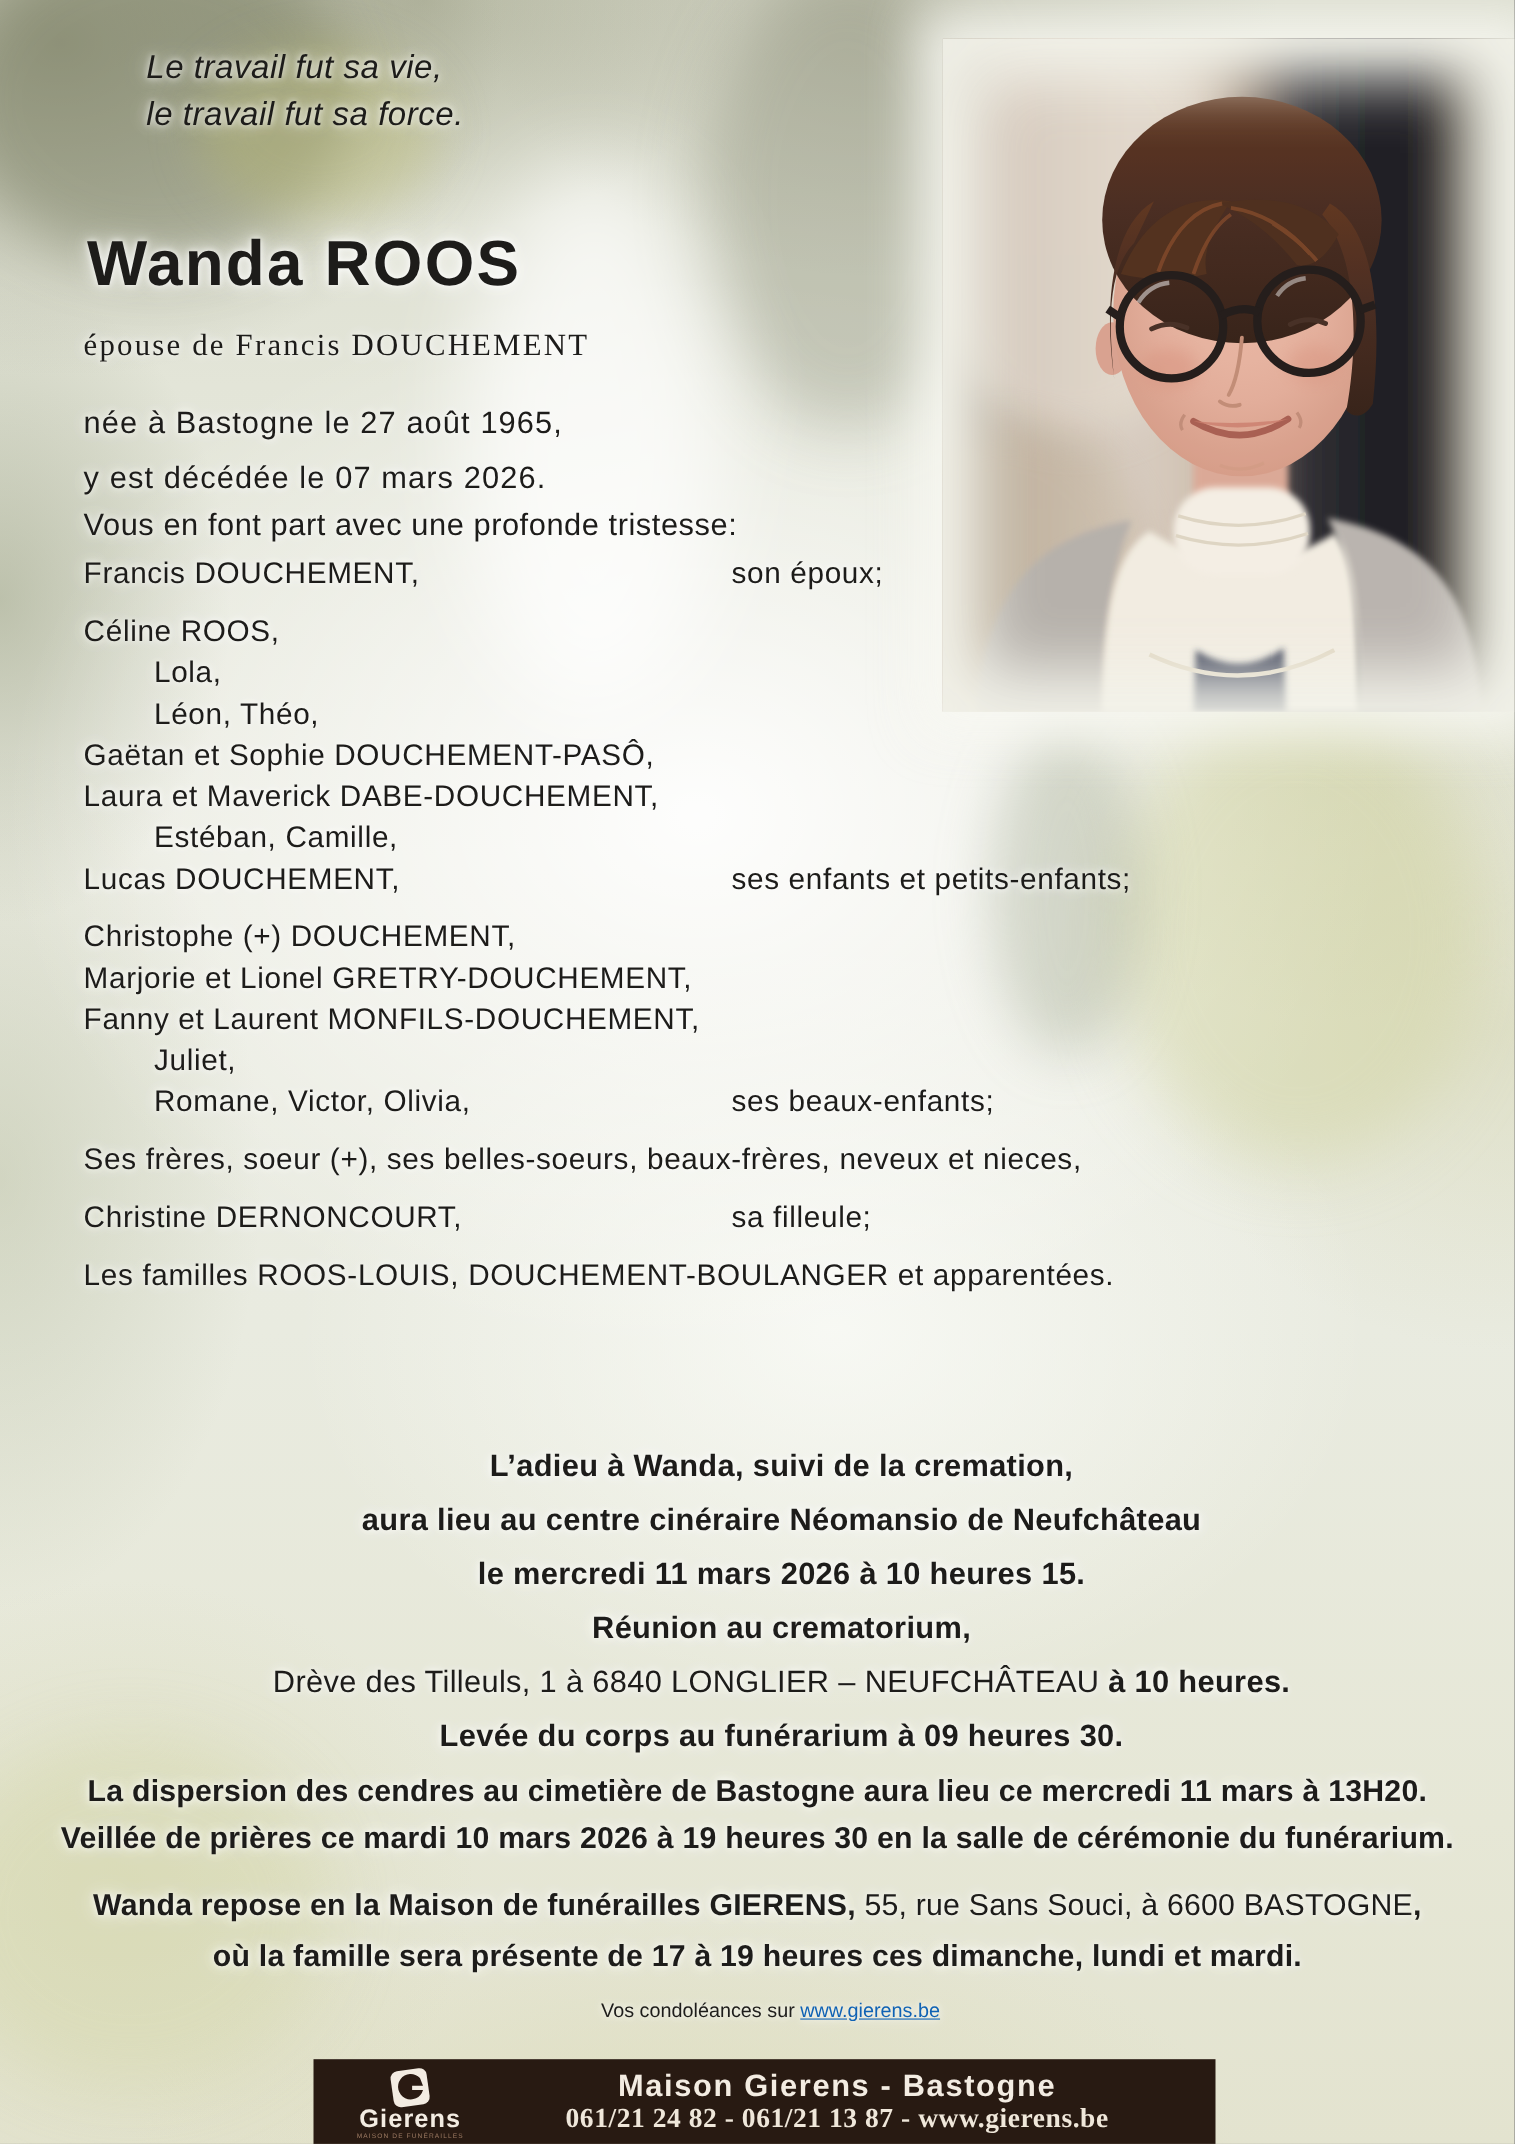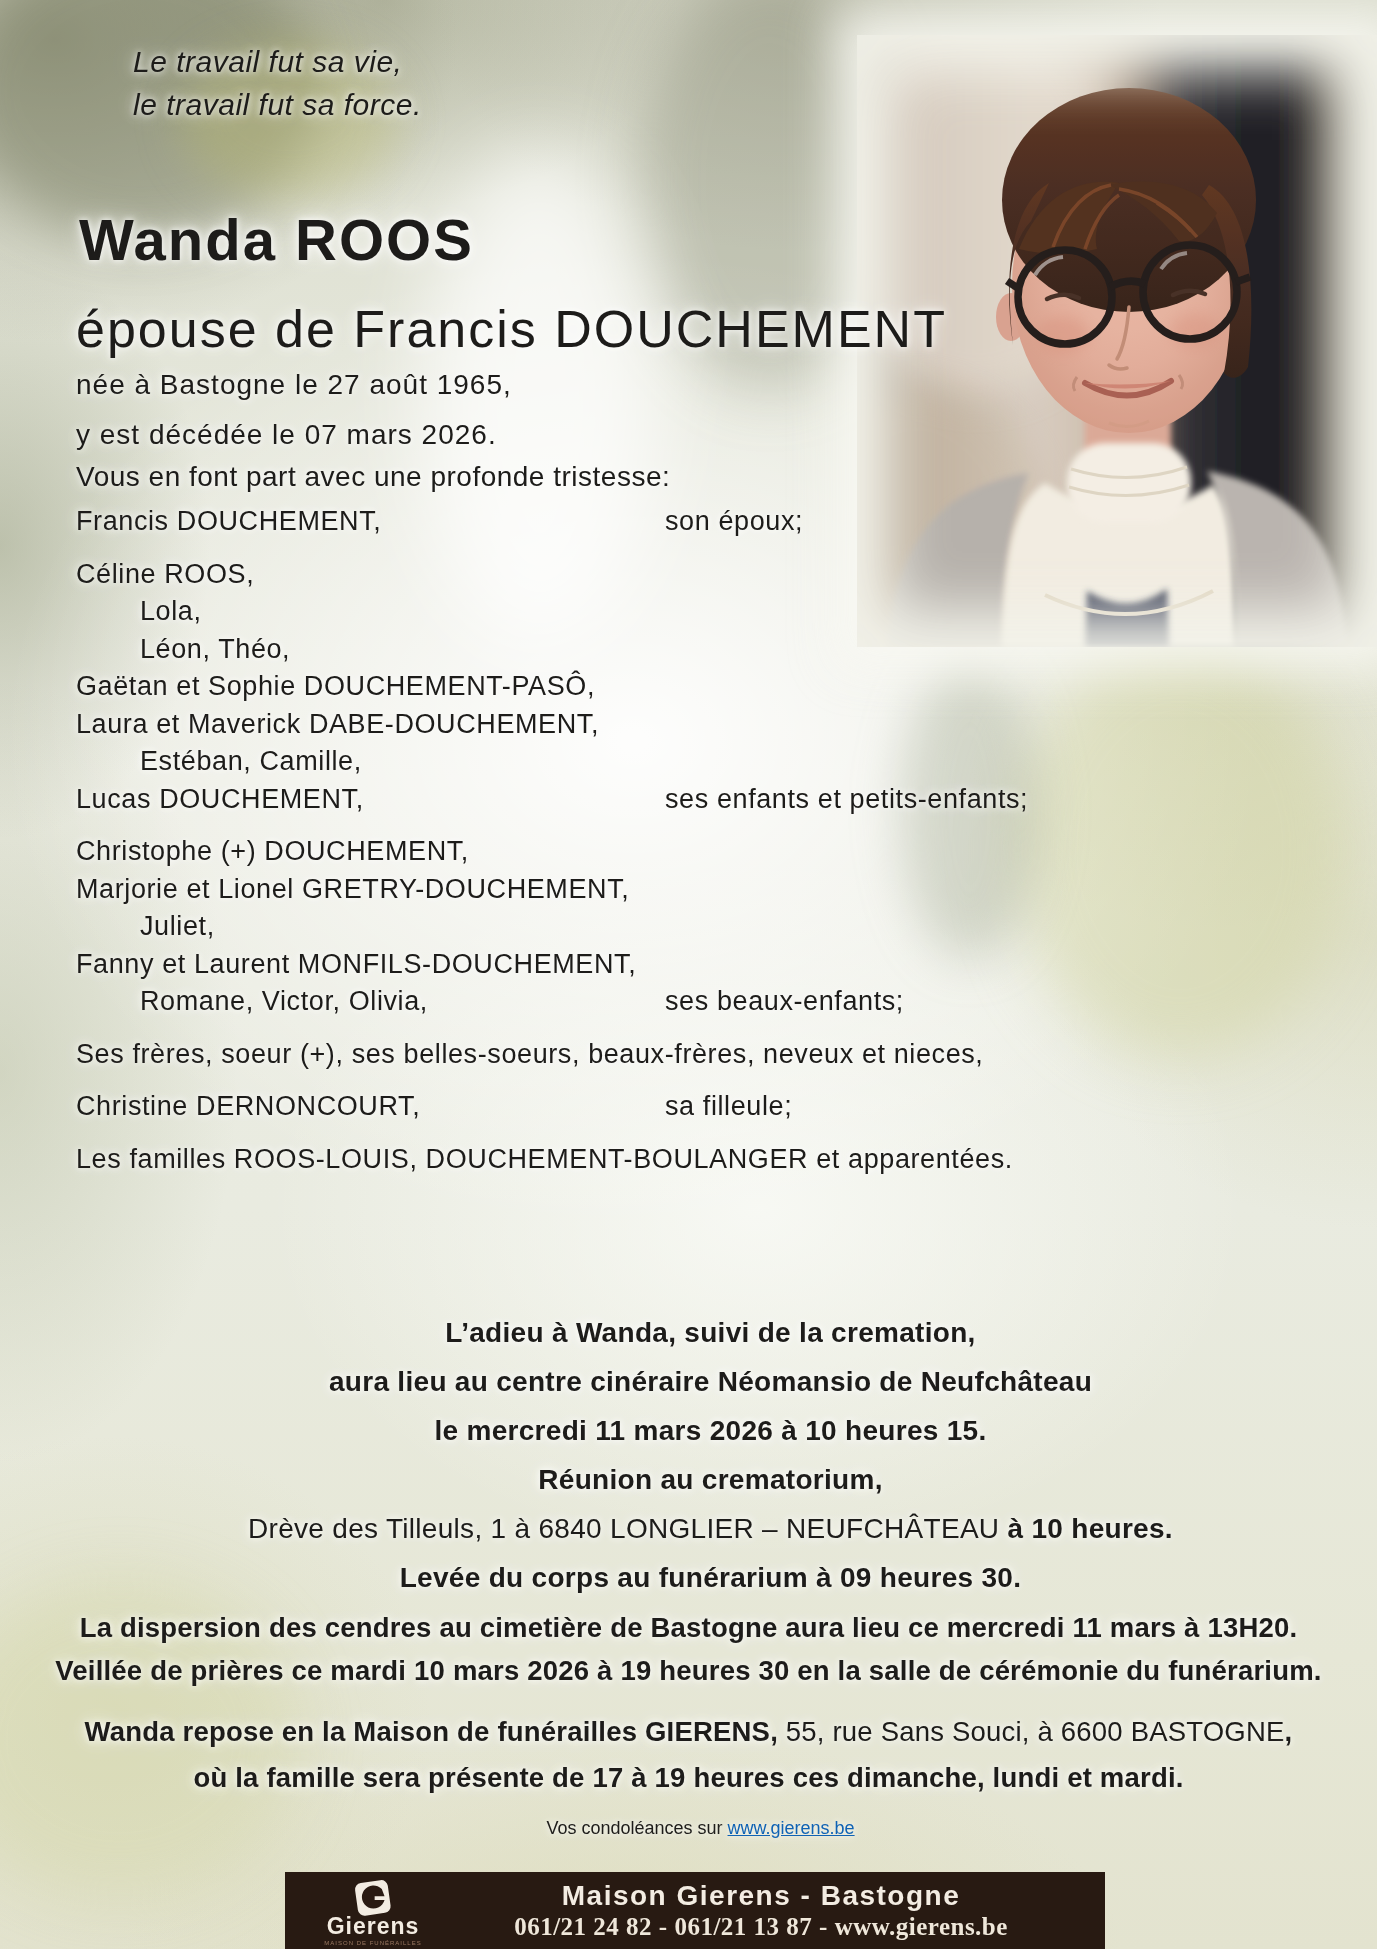--- a/index.html
+++ b/index.html
@@ -26,21 +26,21 @@
   .b3{left:640px;top:-30px;width:260px;height:420px;background:rgba(120,122,100,.30);filter:blur(30px);}
   .b4{left:1010px;top:640px;width:340px;height:420px;background:rgba(205,208,150,.40);filter:blur(30px);}
   .b5{left:900px;top:660px;width:140px;height:300px;background:rgba(140,150,120,.30);filter:blur(24px);}
   .b6{left:-60px;top:1580px;width:360px;height:320px;background:rgba(210,212,160,.30);filter:blur(30px);}
   .b7{left:420px;top:150px;width:240px;height:500px;background:rgba(255,255,255,.70);filter:blur(40px);}
 
   .txt{position:absolute;z-index:3;
     text-shadow:0 0 6px rgba(255,255,255,.85),0 0 14px rgba(255,255,255,.7),0 0 26px rgba(255,255,255,.5);}
   .quote{top:40px;left:133px;font-size:30px;font-style:italic;line-height:43px;letter-spacing:.5px;}
   .name{top:206px;left:79px;font-size:58px;font-weight:700;letter-spacing:2px;}
-  .spouse{top:299px;left:76px;font-size:52px;letter-spacing:2px;}
+  .spouse{top:299px;left:76px;font-size:28px;letter-spacing:2px;font-family:Liberation Serif, serif;}
   .dates{top:360px;left:76px;font-size:28px;line-height:50px;letter-spacing:1px;}
   .intro{top:461px;left:76px;font-size:28px;letter-spacing:.5px;}
 
   .family{top:506px;left:76px;width:1240px;font-size:27px;letter-spacing:.6px;}
   .fam-row{position:relative;height:37.5px;}
   .fam-row.gap{margin-top:15px;}
   .fam-row.indent .fam-name{padding-left:64px;}
   .fam-rel{position:absolute;left:589px;top:0;}
 
   .ceremony{top:1308px;left:0;width:100%;text-align:center;font-size:28px;font-weight:700;
@@ -206,25 +206,25 @@
     <div class="fam-row">
       <span class="fam-name">Lucas DOUCHEMENT,</span>
       <span class="fam-rel">ses enfants et petits-enfants;</span>
     </div>
     <div class="fam-row gap">
       <span class="fam-name">Christophe (+) DOUCHEMENT,</span>
     </div>
     <div class="fam-row">
       <span class="fam-name">Marjorie et Lionel GRETRY-DOUCHEMENT,</span>
     </div>
+    <div class="fam-row">
+      <span class="fam-name">Fanny et Laurent MONFILS-DOUCHEMENT,</span>
+    </div>
     <div class="fam-row indent">
       <span class="fam-name">Juliet,</span>
-    </div>
-    <div class="fam-row">
-      <span class="fam-name">Fanny et Laurent MONFILS-DOUCHEMENT,</span>
     </div>
     <div class="fam-row indent">
       <span class="fam-name">Romane, Victor, Olivia,</span>
       <span class="fam-rel">ses beaux-enfants;</span>
     </div>
     <div class="fam-row gap">
       <span class="fam-name">Ses frères, soeur (+), ses belles-soeurs, beaux-frères, neveux et nieces,</span>
     </div>
     <div class="fam-row gap">
       <span class="fam-name">Christine DERNONCOURT,</span>

